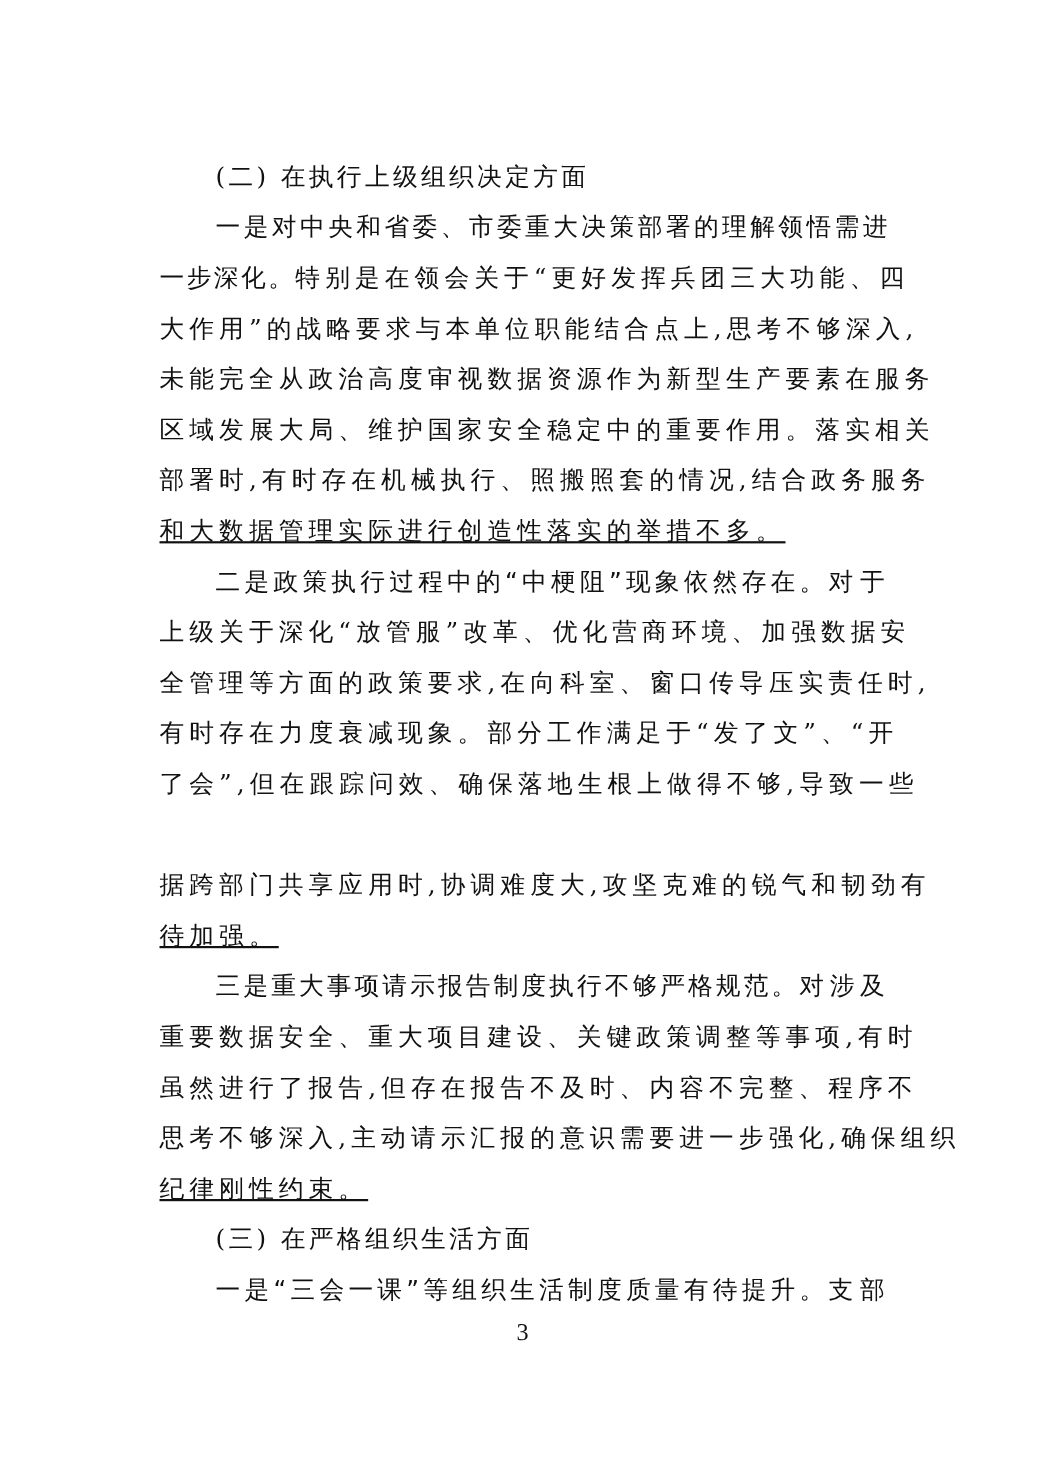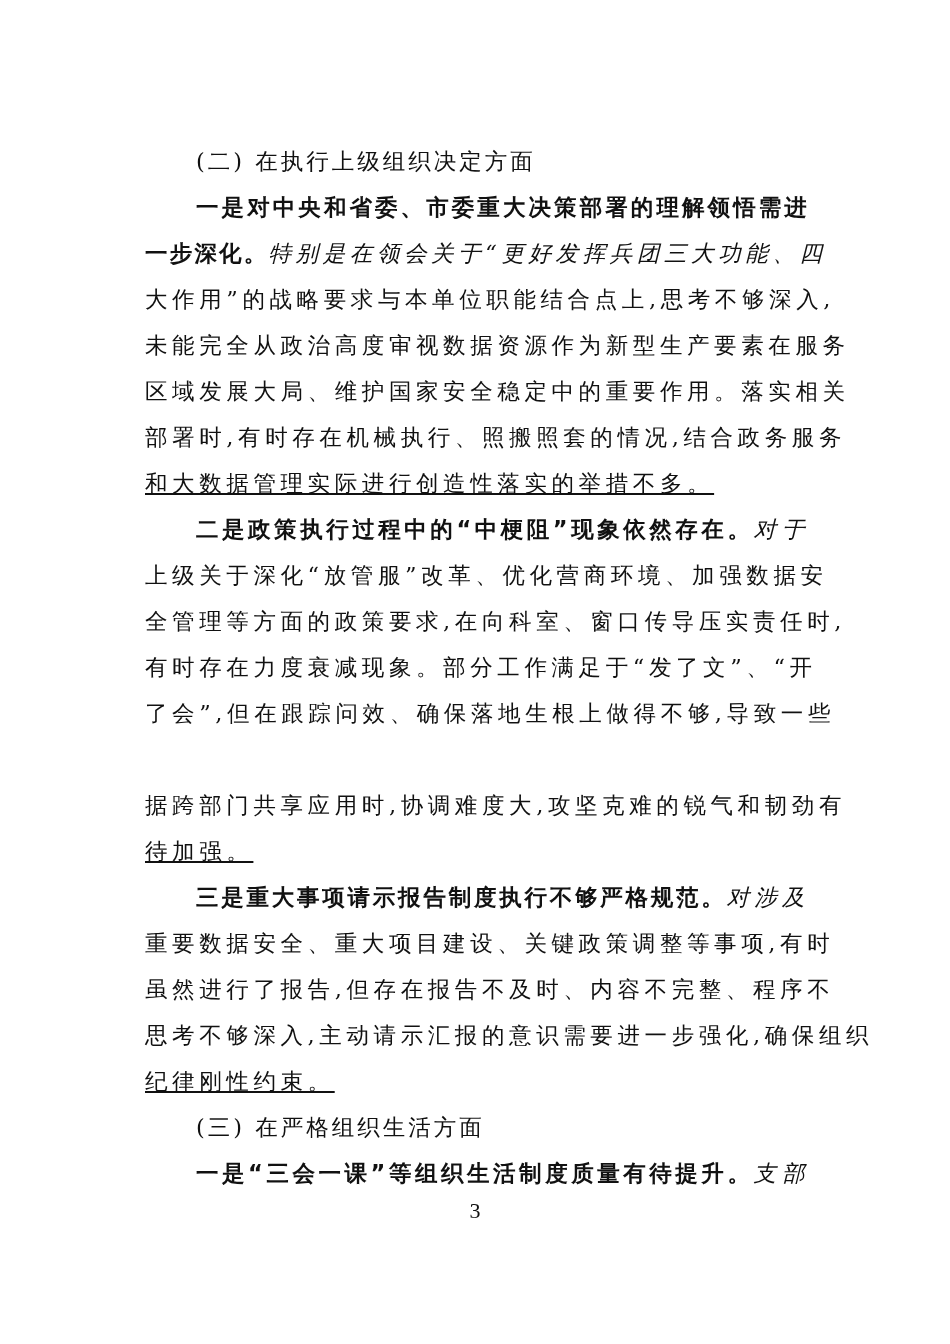--- a/index.html
+++ b/index.html
@@ -17,22 +17,22 @@
     font-size: 22.5px;
     line-height: 40px;
     white-space: nowrap;
     letter-spacing: 4.6px;
     text-align: justify;
     text-align-last: justify;
   }
   .line.indent { left: 196px; width: 613px; }
   .line.last { text-align-last: left; text-decoration: underline; }
   .line.heading { letter-spacing: 3px; text-align-last: left; }
-  .b { font-family: "DejaVu Sans", "Liberation Sans", sans-serif; font-weight: bold; letter-spacing: 2.2px; }
-  .n { letter-spacing: 4.6px; font-style: italic; }
+  .b { font-family: "DejaVu Sans", "Liberation Sans", sans-serif; font-weight: normal; letter-spacing: 2.2px; }
+  .n { letter-spacing: 4.6px; }
   .page-number {
     position: absolute; left: 0; width: 950px; top: 1186px;
     text-align: center; font-size: 22px;
     font-family: "Liberation Serif", "DejaVu Serif", serif;
   }
 </style>
 </head>
 <body>
 
 <div class="page">

